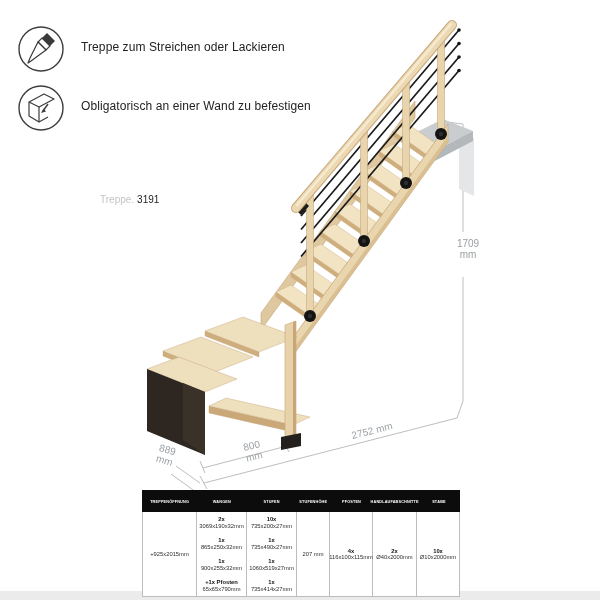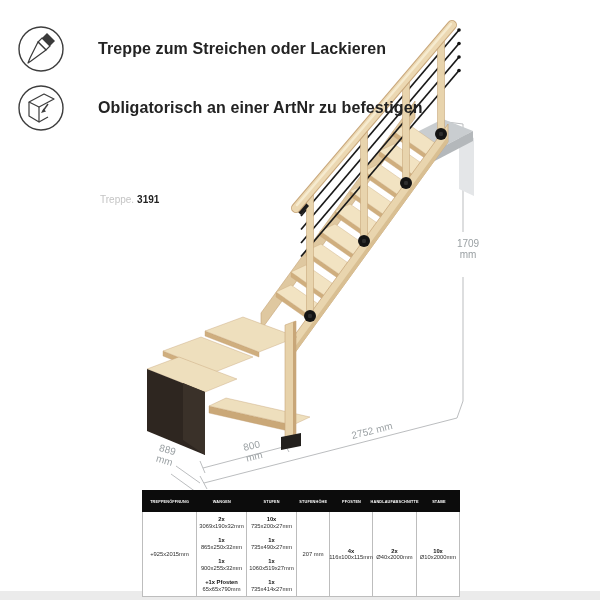--- a/index.html
+++ b/index.html
@@ -4,27 +4,27 @@
 <style>
   html,body{margin:0;padding:0;}
   body{
     width:600px;height:600px;position:relative;background:#ffffff;
     font-family:"Liberation Sans", sans-serif;overflow:hidden;
   }
   .abs{position:absolute;}
   
   .notice-icon{position:absolute;width:48px;height:48px;}
   .notice-label{
-    position:absolute;left:98px;font-weight:700;font-size:16px;color:#232323;
+    position:absolute;left:81px;font-weight:400;font-size:12px;color:#232323;
     letter-spacing:.1px;white-space:nowrap;
   }
   
   .artnr{position:absolute;left:100px;top:194px;font-size:10px;}
   .artnr .lbl{color:#c4c4c4;}
-  .artnr .num{color:#222;font-weight:700;margin-left:3px;}
+  .artnr .num{color:#222;font-weight:400;margin-left:3px;}
   
   .dim-label{
     position:absolute;color:#9aa0a3;font-size:10px;line-height:1.12;text-align:center;
   }
   .dim-height{left:450px;top:238px;width:36px;}
   .dim-run{left:337px;top:425px;width:70px;transform:rotate(-14deg);white-space:nowrap;}
   .dim-width{left:239px;top:440px;width:28px;transform:rotate(-14deg);}
   .dim-depth{left:153px;top:444px;width:26px;transform:rotate(16deg);}
   
   .footer-strip{position:absolute;left:0;top:591px;width:600px;height:9px;background:#ebebeb;}
@@ -172,21 +172,21 @@
 <div class="notice-label" style="top:40px">Treppe zum Streichen oder Lackieren</div>
 
 <svg class="notice-icon" style="left:17px;top:84px" viewBox="0 0 48 48">
   <circle cx="24" cy="24" r="22" fill="none" stroke="#3d3d3d" stroke-width="1.4"></circle>
   <polygon points="12,18 27,10 37,15 22,23" fill="none" stroke="#3d3d3d" stroke-width="1.2" stroke-linejoin="round"></polygon>
   <polyline points="12,18 12,32 22,38 22,23" fill="none" stroke="#3d3d3d" stroke-width="1.2" stroke-linejoin="round"></polyline>
   <polyline points="22,38 31,33" fill="none" stroke="#3d3d3d" stroke-width="1.2"></polyline>
   <path d="M31 20 L26 27" stroke="#3d3d3d" stroke-width="1.4" fill="none"></path>
   <polygon points="24,29 29,27.5 26.5,24.5" fill="#3d3d3d"></polygon>
 </svg>
-<div class="notice-label" style="top:99px">Obligatorisch an einer ArtNr zu befestigen</div>
+<div class="notice-label" style="top:99px">Obligatorisch an einer Wand zu befestigen</div>
 
 <div class="artnr">
   <span class="lbl">Treppe.</span><span class="num">3191</span>
 </div>
 
 <div class="dim-label dim-height">1709 mm</div>
 <div class="dim-label dim-run">2752 mm</div>
 <div class="dim-label dim-width">800 mm</div>
 <div class="dim-label dim-depth">889 mm</div>
 

